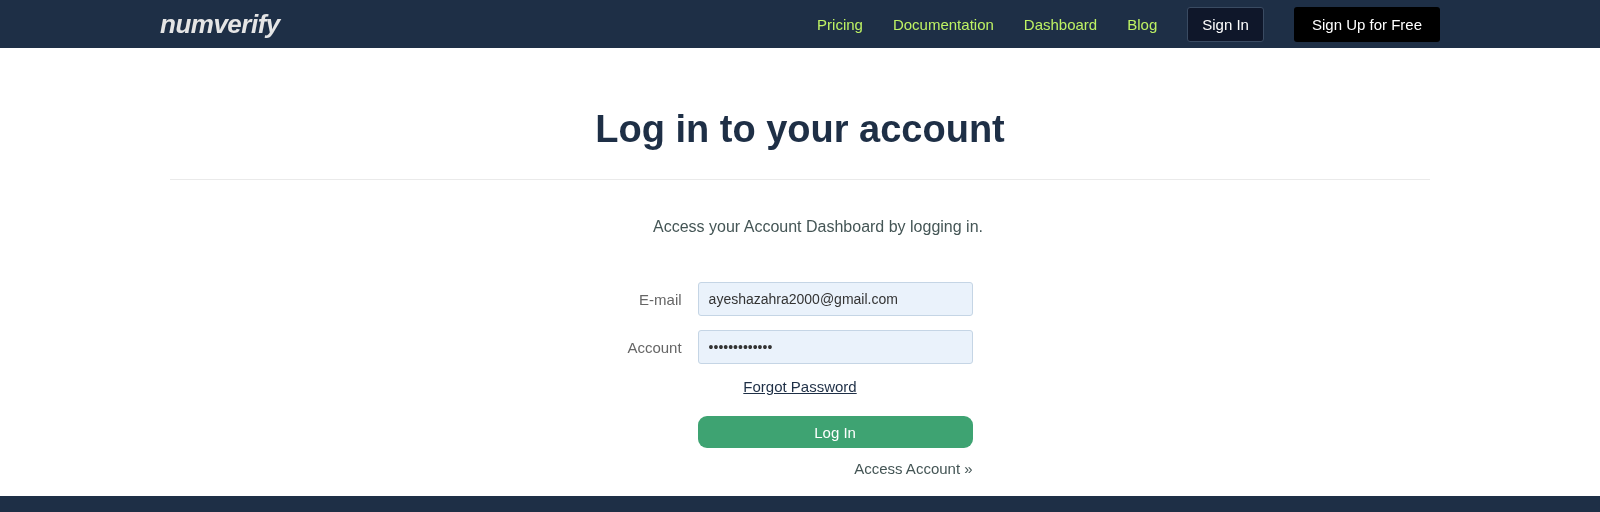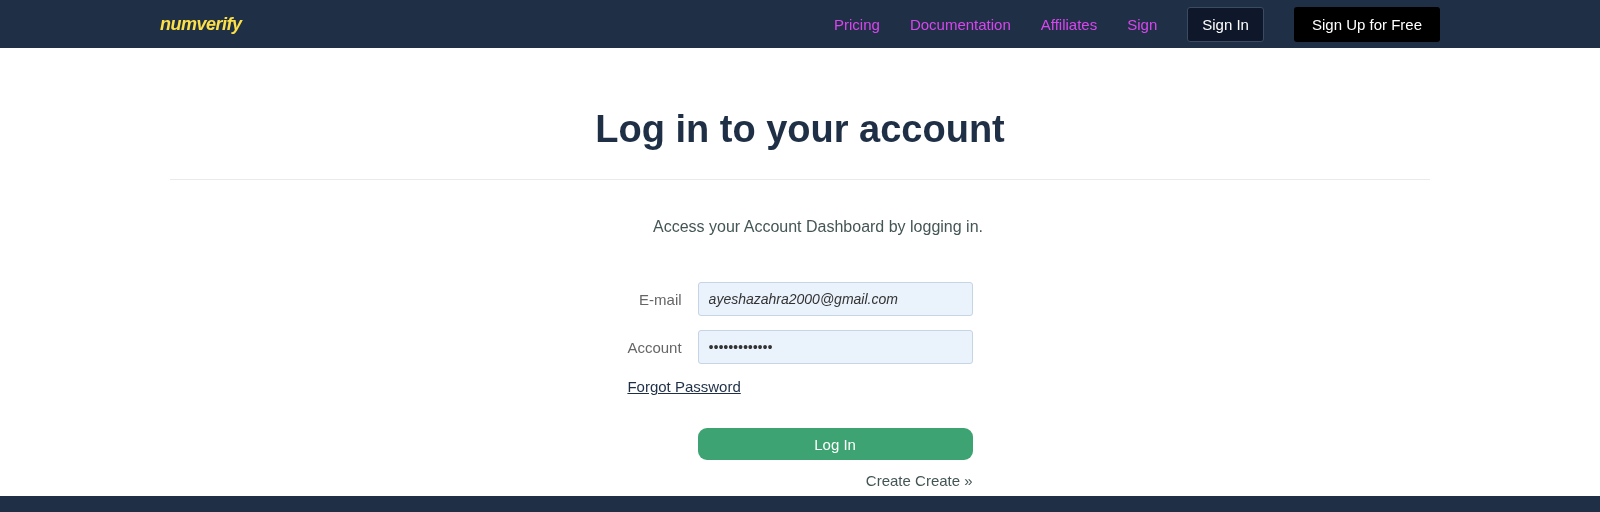--- a/index.html
+++ b/index.html
@@ -16,33 +16,33 @@
     }
     .header {
       background: #1e2f46;
       height: 48px;
       display: flex;
       align-items: center;
       padding: 0 160px;
       justify-content: space-between;
     }
     .logo {
-      color: #fde047;
-      font-size: 18px;
+      color: #e5e5e5;
+      font-size: 26px;
       font-style: italic;
       font-weight: 700;
       letter-spacing: -0.5px;
     }
     .nav {
       display: flex;
       align-items: center;
       gap: 30px;
     }
     .nav-link {
-      color: #d946ef;
+      color: #bef264;
       font-size: 15px;
       text-decoration: none;
       cursor: pointer;
     }
     .btn-signin {
       background: #0f172a;
       border: 1px solid #3a4b62;
       color: #fff;
       padding: 8px 14px;
       font-size: 15px;
@@ -96,26 +96,25 @@
     }
     .form-input {
       width: 275px;
       height: 34px;
       padding: 6px 10px;
       border: 1px solid #c5d5e5;
       border-radius: 3px;
       font-size: 14px;
       background: #eaf2fb;
       color: #333;
-      font-style: italic;
     }
     .form-links {
-      text-align: left;
+      text-align: center;
       width: 100%;
-      margin-bottom: 32px;
+      margin-bottom: 20px;
     }
     .forgot-link {
       color: #1e2f46;
       font-size: 15px;
       text-decoration: underline;
       cursor: pointer;
     }
     .btn-login {
       width: 275px;
       height: 32px;
@@ -145,22 +144,22 @@
     }
   </style>
 </head>
 <body>
 
 <div class="header">
   <div class="logo">numverify</div>
   <div class="nav">
     <a class="nav-link">Pricing</a>
     <a class="nav-link">Documentation</a>
-    <a class="nav-link">Affiliates</a>
-    <a class="nav-link">Sign</a>
+    <a class="nav-link">Dashboard</a>
+    <a class="nav-link">Blog</a>
     <button class="btn-signin">Sign In</button>
     <button class="btn-signup">Sign Up for Free</button>
   </div>
 </div>
 
 <div class="main">
   <h1 class="page-title">Log in to your account</h1>
   <hr class="divider">
   <p class="subtitle">Access your Account Dashboard by logging in.</p>
 
@@ -170,17 +169,17 @@
       <input class="form-input" type="text" value="ayeshazahra2000@gmail.com" style="">
     </div>
     <div class="form-row">
       <label class="form-label">Account</label>
       <input class="form-input" type="password" value="•••••••••••••" style="">
     </div>
     <div class="form-links">
       <a class="forgot-link">Forgot Password</a>
     </div>
     <button class="btn-login">Log In</button>
-    <div class="create-account">Create Create »</div>
+    <div class="create-account">Access Account »</div>
   </div>
 </div>
 
 <div class="footer-bar"></div>
 
 </body></html>

